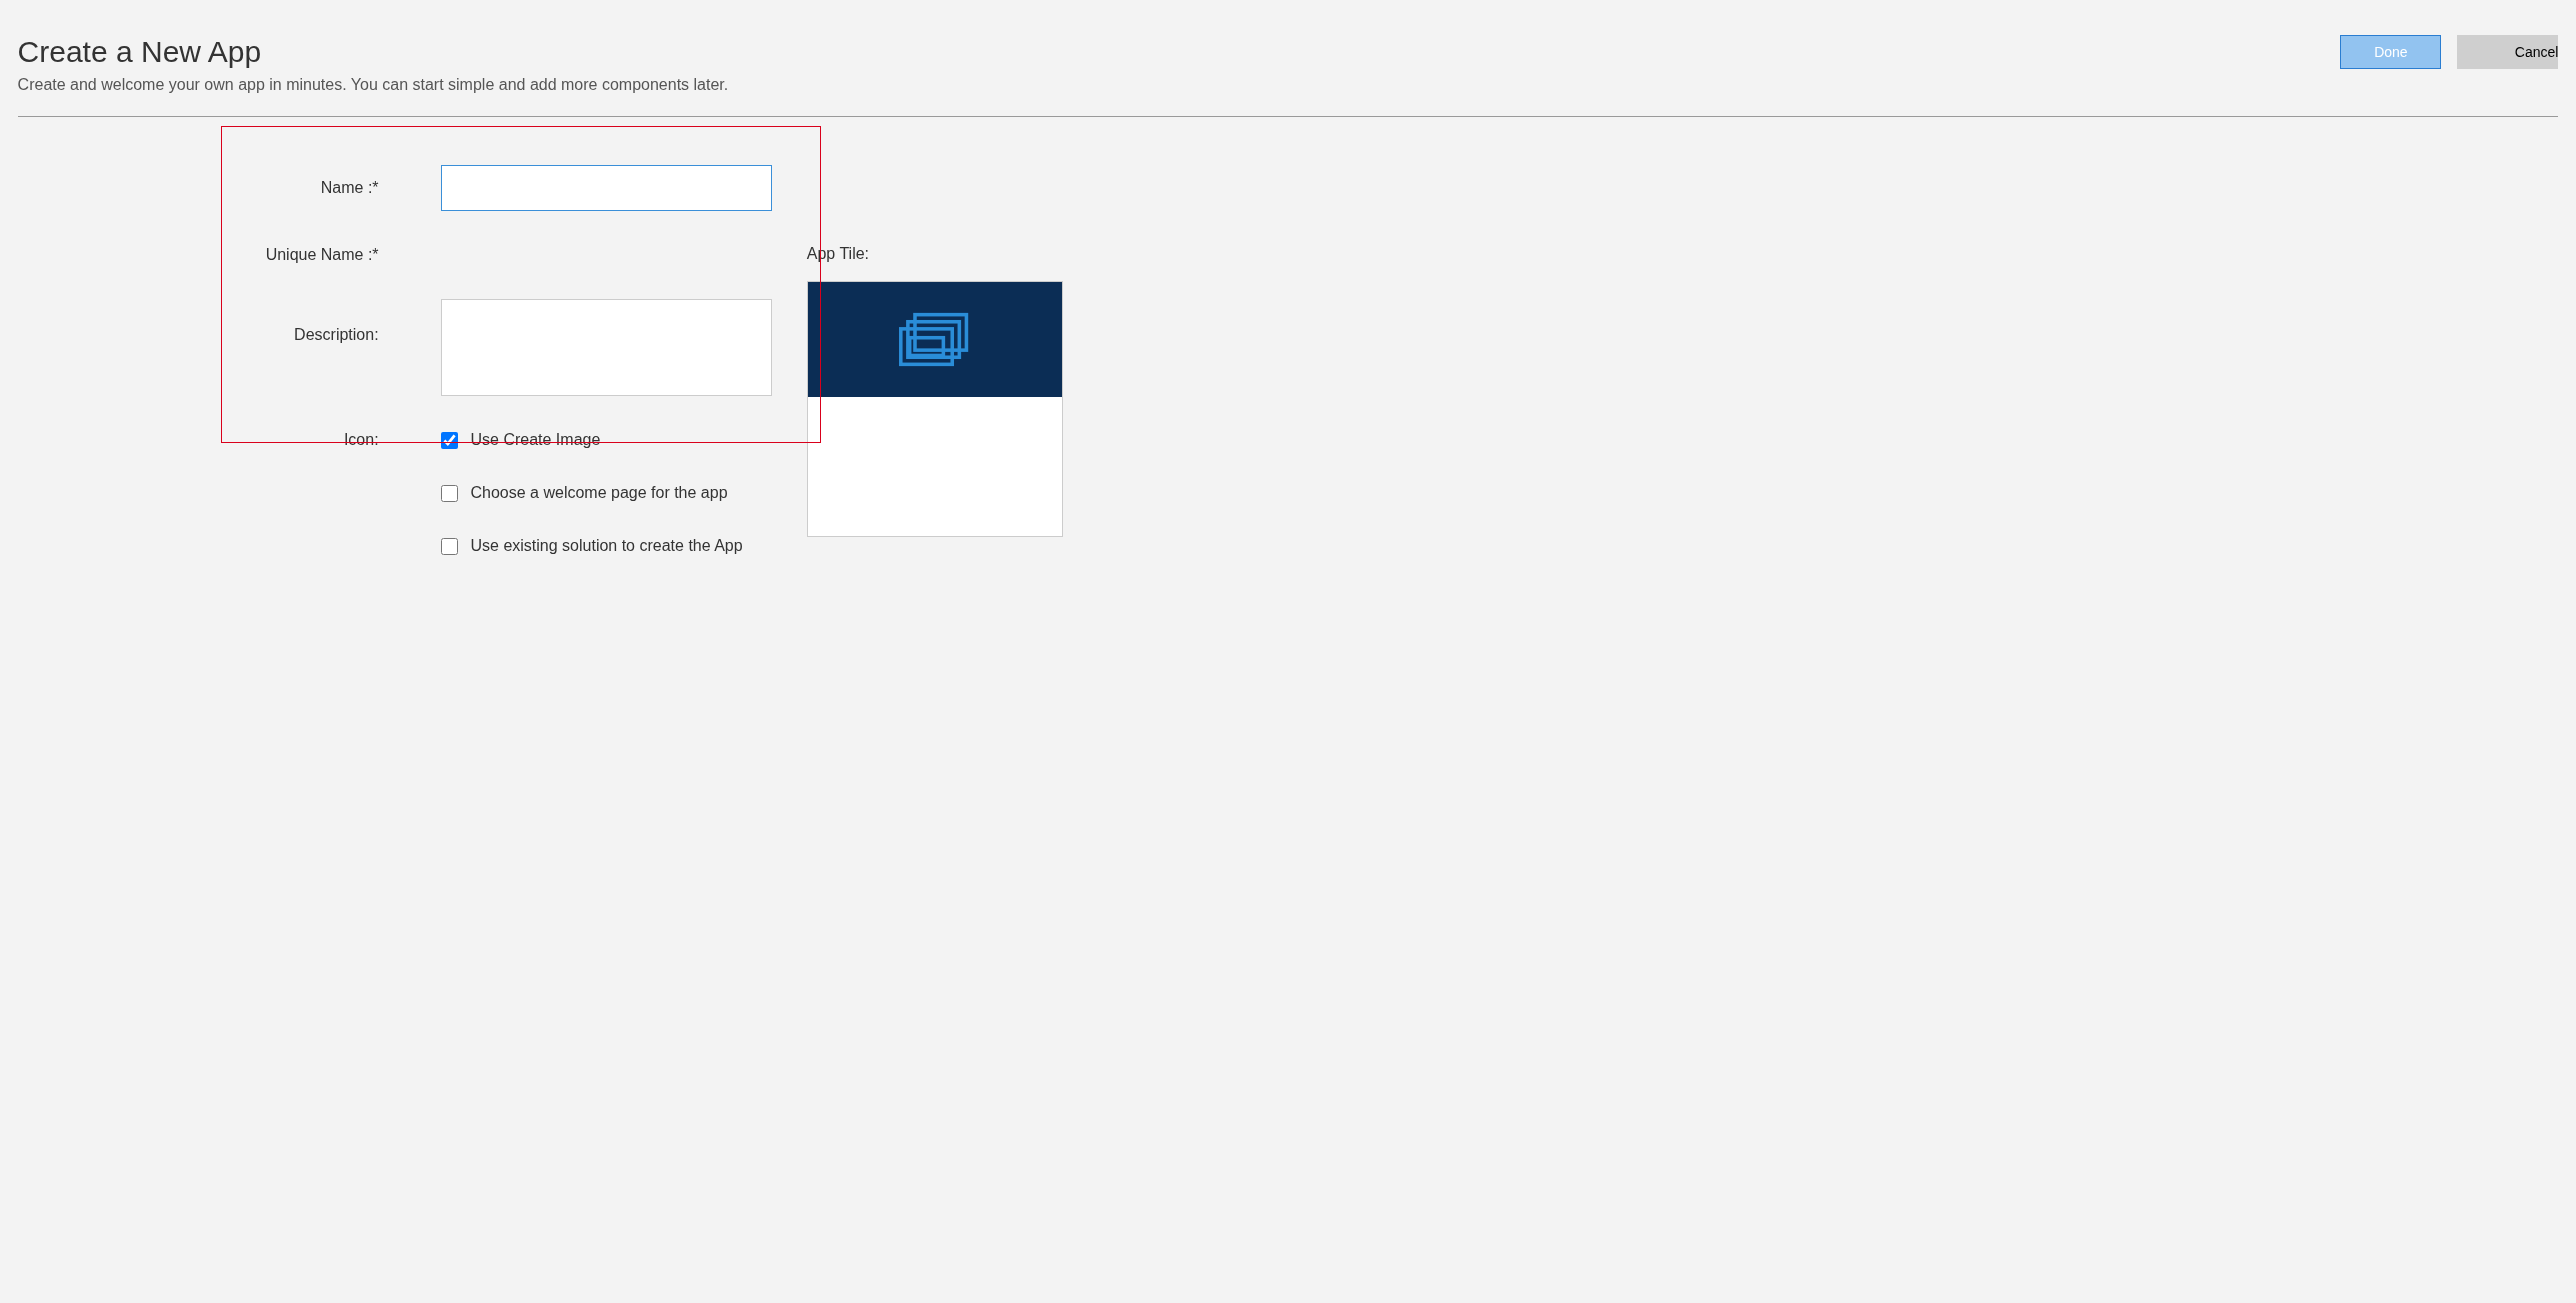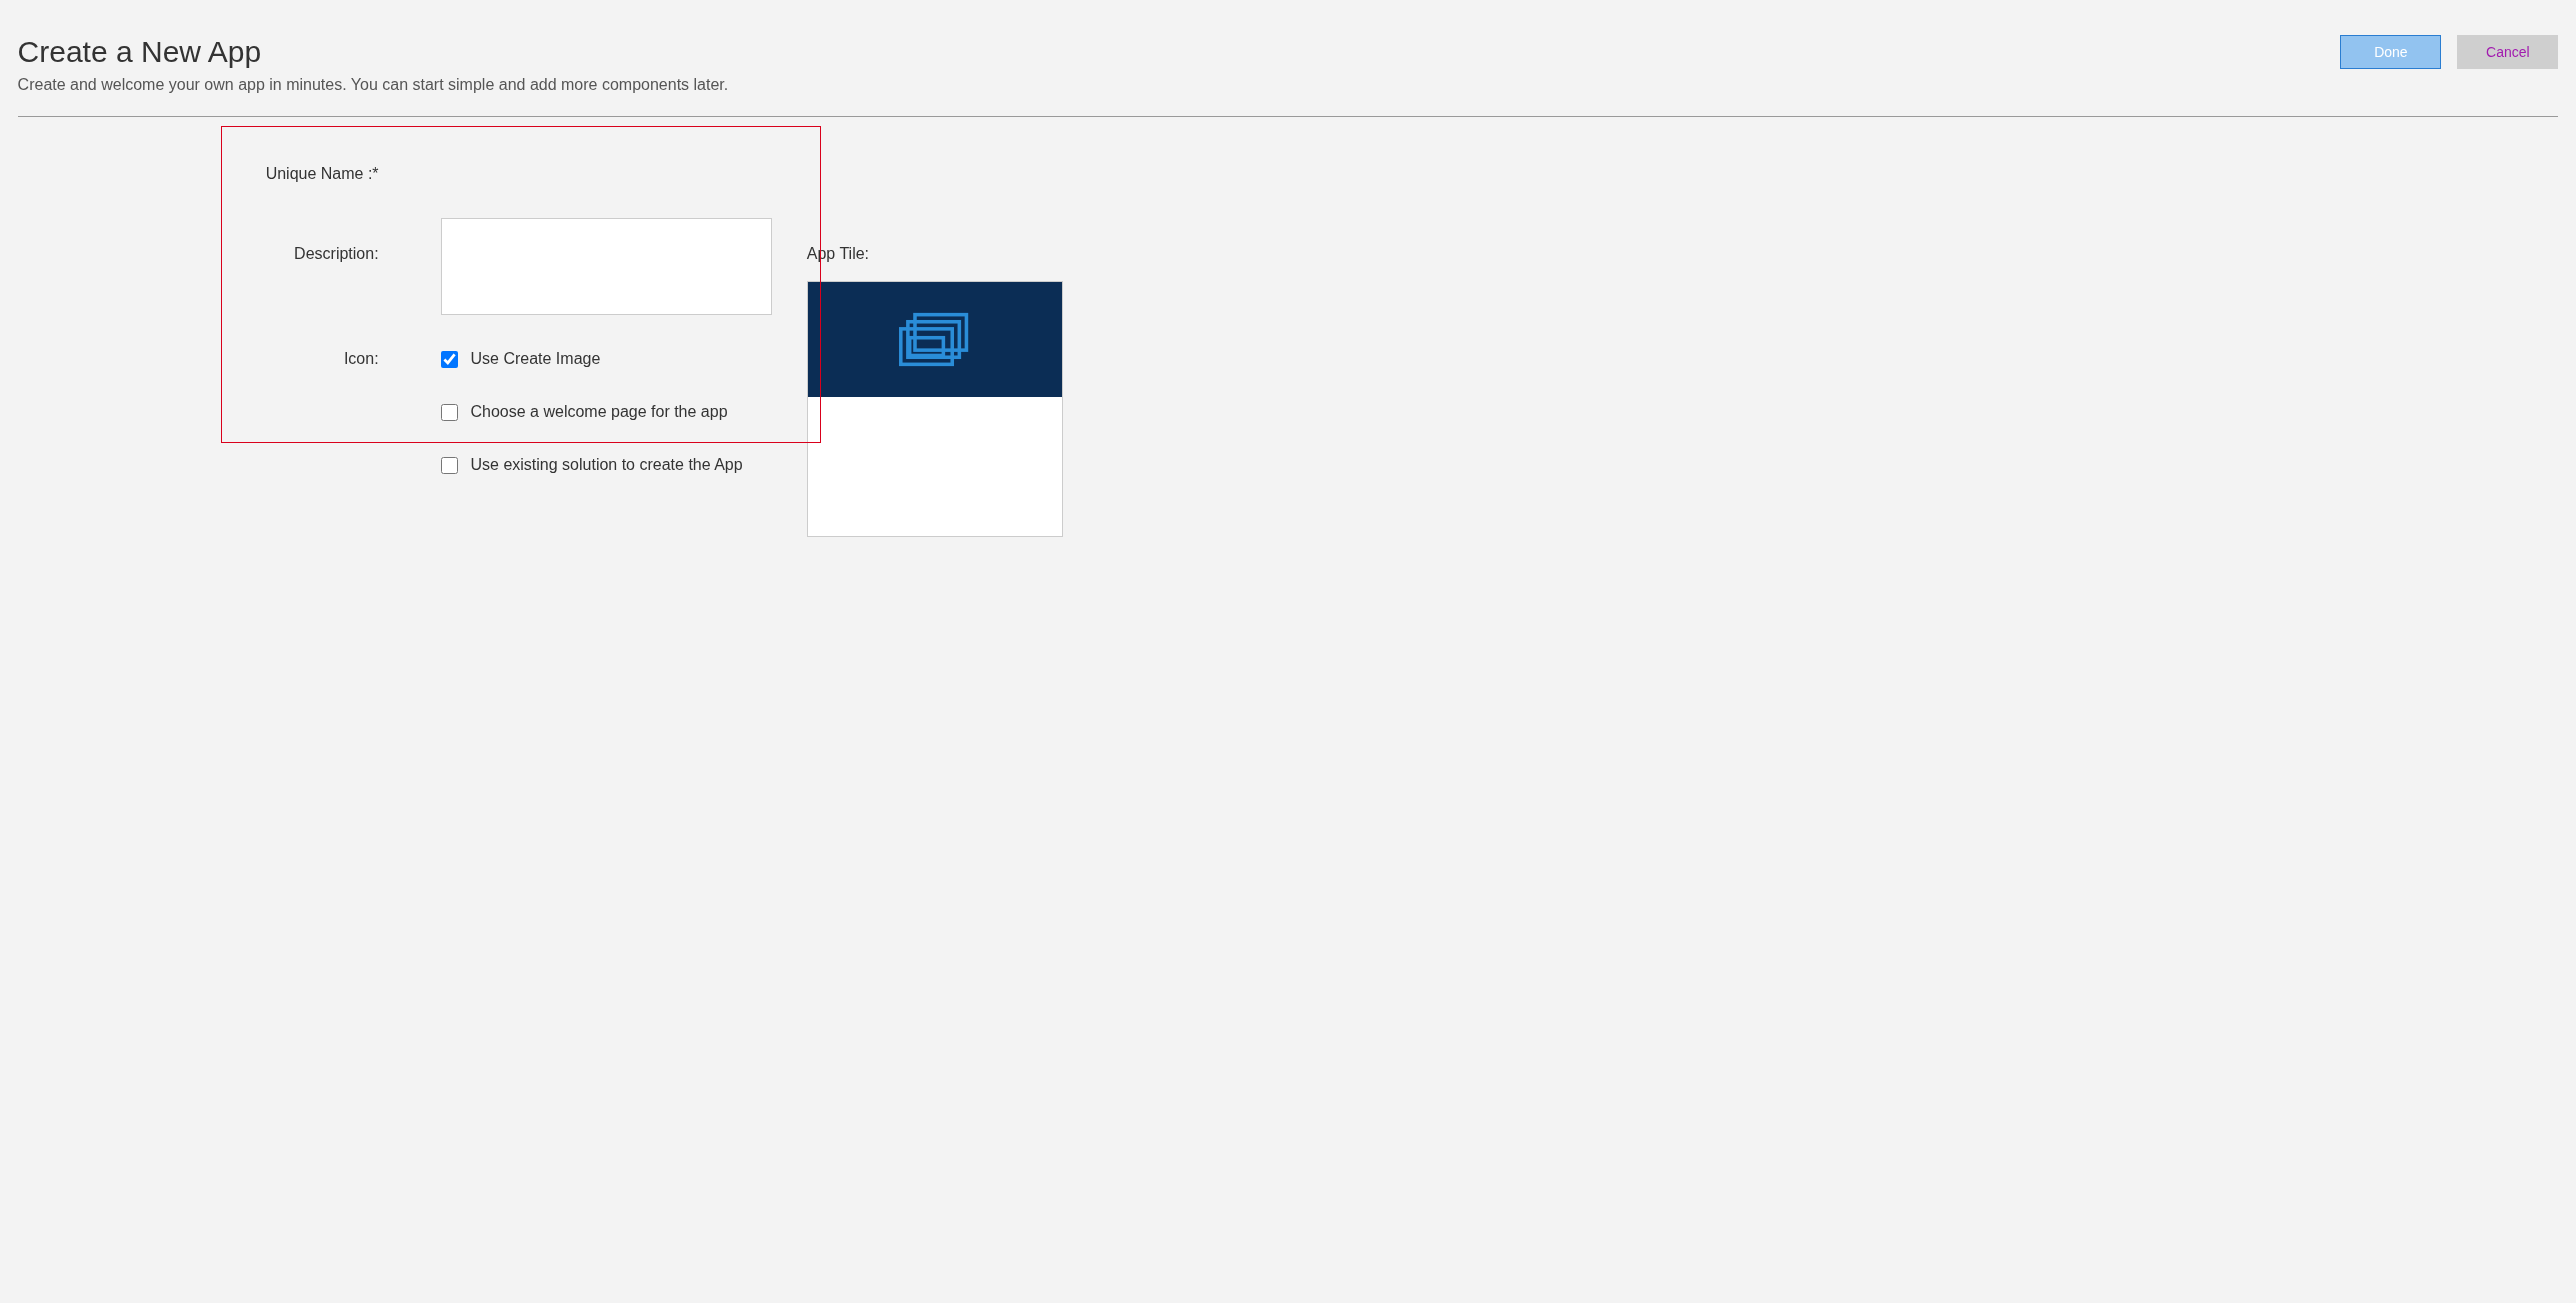--- a/index.html
+++ b/index.html
@@ -39,21 +39,22 @@
       cursor: pointer;
       font-family: inherit;
     }
     .btn-done {
       background: #92c3f0;
       color: #fff;
       border: 1.8px solid #2a7dd1;
     }
     .btn-cancel {
       background: #cfcfcf;
-      color: #a21caf;
+      color: #000000;
+      text-align: right;
     }
     .divider {
       border: none;
       border-top: 0.9px solid #999;
       margin-top: 8.8px;
     }
     .content {
       display: flex;
       margin-top: 8.8px;
       gap: 17.6px;
@@ -162,20 +163,24 @@
     <button class="btn btn-cancel">Cancel</button>
   </div>
 </div>
 
 <hr class="divider">
 
 <div class="content">
   <div class="form-wrap">
     <div class="highlight-box"></div>
 
+    <div class="form-row">
+      <div class="form-label">Name :*</div>
+      <input type="text" class="name-input" value="" style="">
+    </div>
 
     <div class="form-row">
       <div class="form-label">Unique Name :*</div>
     </div>
 
     <div class="form-row align-top">
       <div class="form-label">Description:</div>
       <textarea style=""></textarea>
     </div>
 

